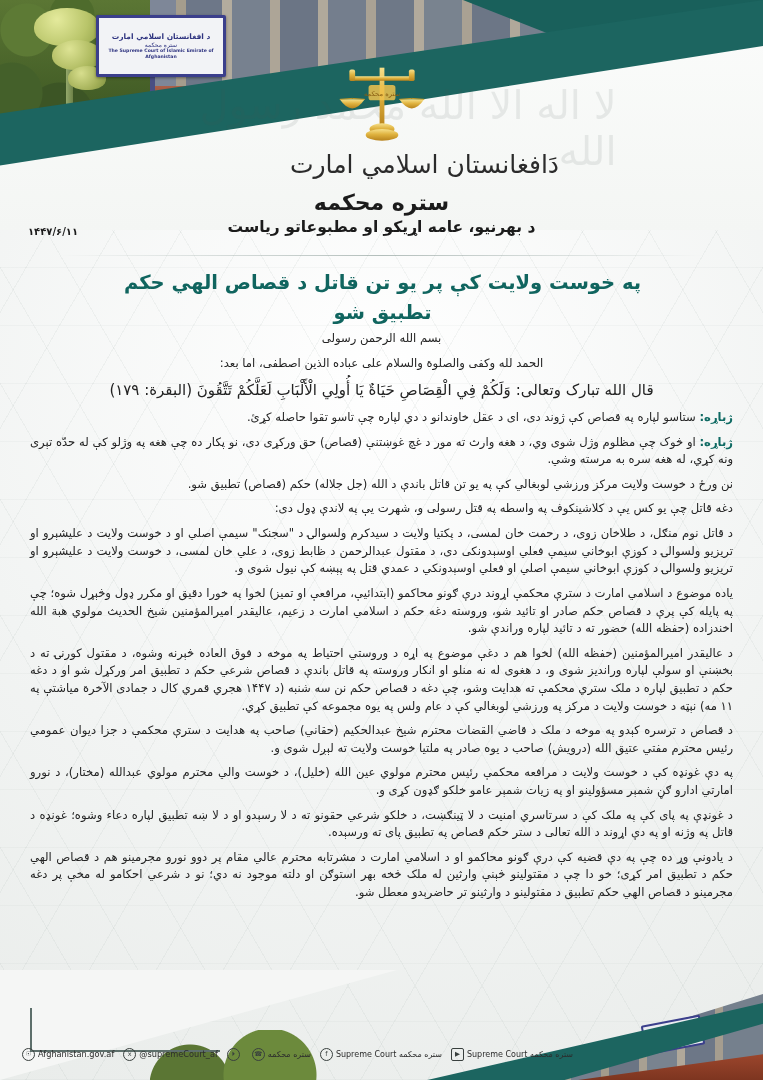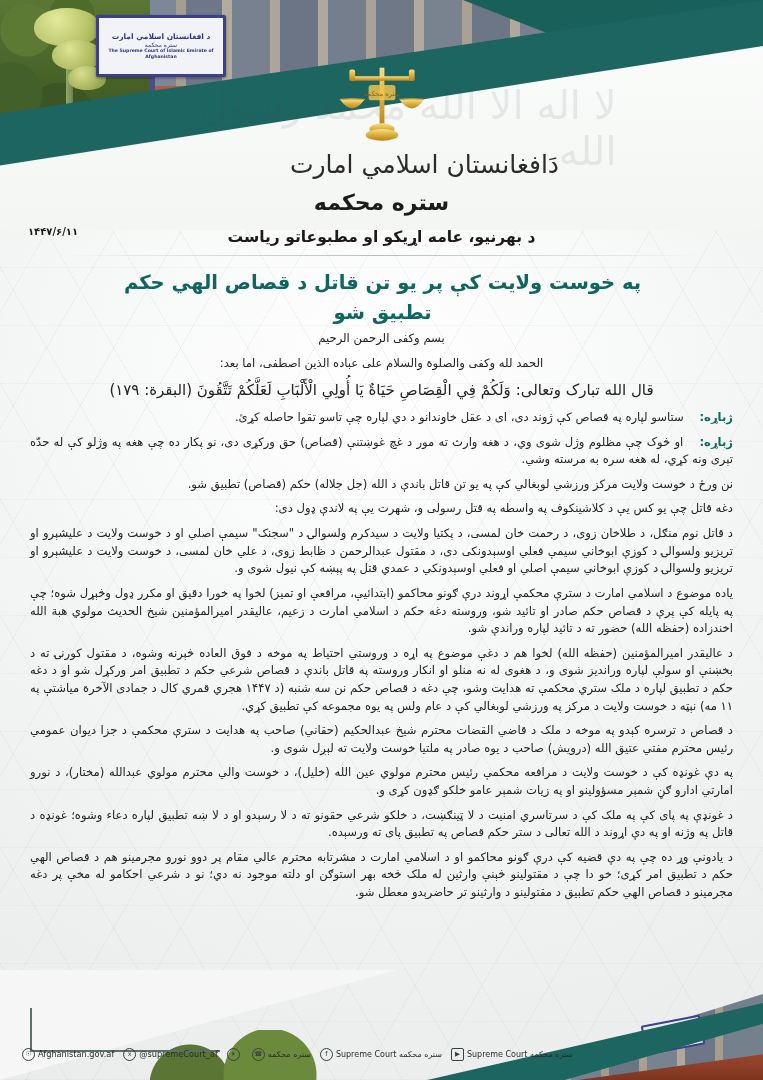--- a/index.html
+++ b/index.html
@@ -137,21 +137,21 @@
     font-size:25px;color:#2b2b2b;letter-spacing:1px;
     font-family:"DejaVu Sans","Liberation Sans",sans-serif;
     padding-left:43px;
   }
   .org-name{
     position:absolute;top:190px;left:0;width:763px;text-align:center;
     font-size:22px;font-weight:bold;color:#1b1b1b;
   }
   .org-dept{
     position:absolute;top:218px;left:0;width:763px;text-align:center;
-    font-size:15.5px;font-weight:bold;color:#1b1b1b;margin-top:10px;
+    font-size:15.5px;font-weight:bold;color:#1b1b1b;
   }
   .doc-date{
     position:absolute;top:226px;left:28px;
     font-size:10px;font-weight:bold;color:#1b1b1b;direction:ltr;
   }
   .rule{
     position:absolute;top:255px;left:60px;width:643px;height:1px;
     background:linear-gradient(90deg,rgba(120,140,135,0),rgba(120,140,135,.55),rgba(120,140,135,0));
   }
 
@@ -162,21 +162,21 @@
   }
 
   
   .body{
     position:absolute;top:330px;right:30px;width:703px;
     color:#232323;font-size:11.6px;line-height:1.52;text-align:justify;
     direction:rtl;
   }
   .body p{margin:0 0 7px 0;}
   .center-line{text-align:center;}
-  .lbl{color:#0f6a63;font-weight:bold;margin-left:12px;}
+  .lbl{color:#0f6a63;font-weight:bold;}
   .verse{font-size:15px;}
 
   
   .foot-rule{
     position:absolute;left:30px;top:1008px;width:188px;height:42px;
     border-left:2px solid #5d6f6b;border-bottom:2px solid #5d6f6b;
   }
   .footer{
     position:absolute;left:22px;top:1042px;width:720px;height:24px;
     display:flex;flex-direction:row;align-items:center;gap:9px;
@@ -296,21 +296,21 @@
 
   <div class="org-arabic">دَافغانستان اسلامي امارت</div>
   <div class="org-name">ستره محکمه</div>
   <div class="org-dept">د بهرنیو، عامه اړیکو او مطبوعاتو ریاست</div>
   <div class="doc-date">۱۴۴۷/۶/۱۱</div>
   <div class="rule"></div>
 
   <div class="headline">په خوست ولایت کې پر یو تن قاتل د قصاص الهي حکم تطبیق شو</div>
 
   <div class="body">
-    <p class="center-line">بسم وکفى الرحمن الرحیم</p>
+    <p class="center-line">بسم الله الرحمن رسولی</p>
     <p class="center-line">الحمد لله وکفى والصلوة والسلام على عباده الذین اصطفى، اما بعد:</p>
     <p class="center-line verse">
       <span>قال الله تبارک وتعالى:</span>
       <span>وَلَكُمْ فِي الْقِصَاصِ حَيَاةٌ يَا أُولِي الْأَلْبَابِ لَعَلَّكُمْ تَتَّقُونَ (البقرة: ۱۷۹)</span>
     </p>
     <p>
       <span class="lbl">ژباړه:</span>
       <span>ستاسو لپاره په قصاص کې ژوند دی، ای د عقل خاوندانو د دي لپاره چې تاسو تقوا حاصله کړئ.</span>
     </p>
     <p>

